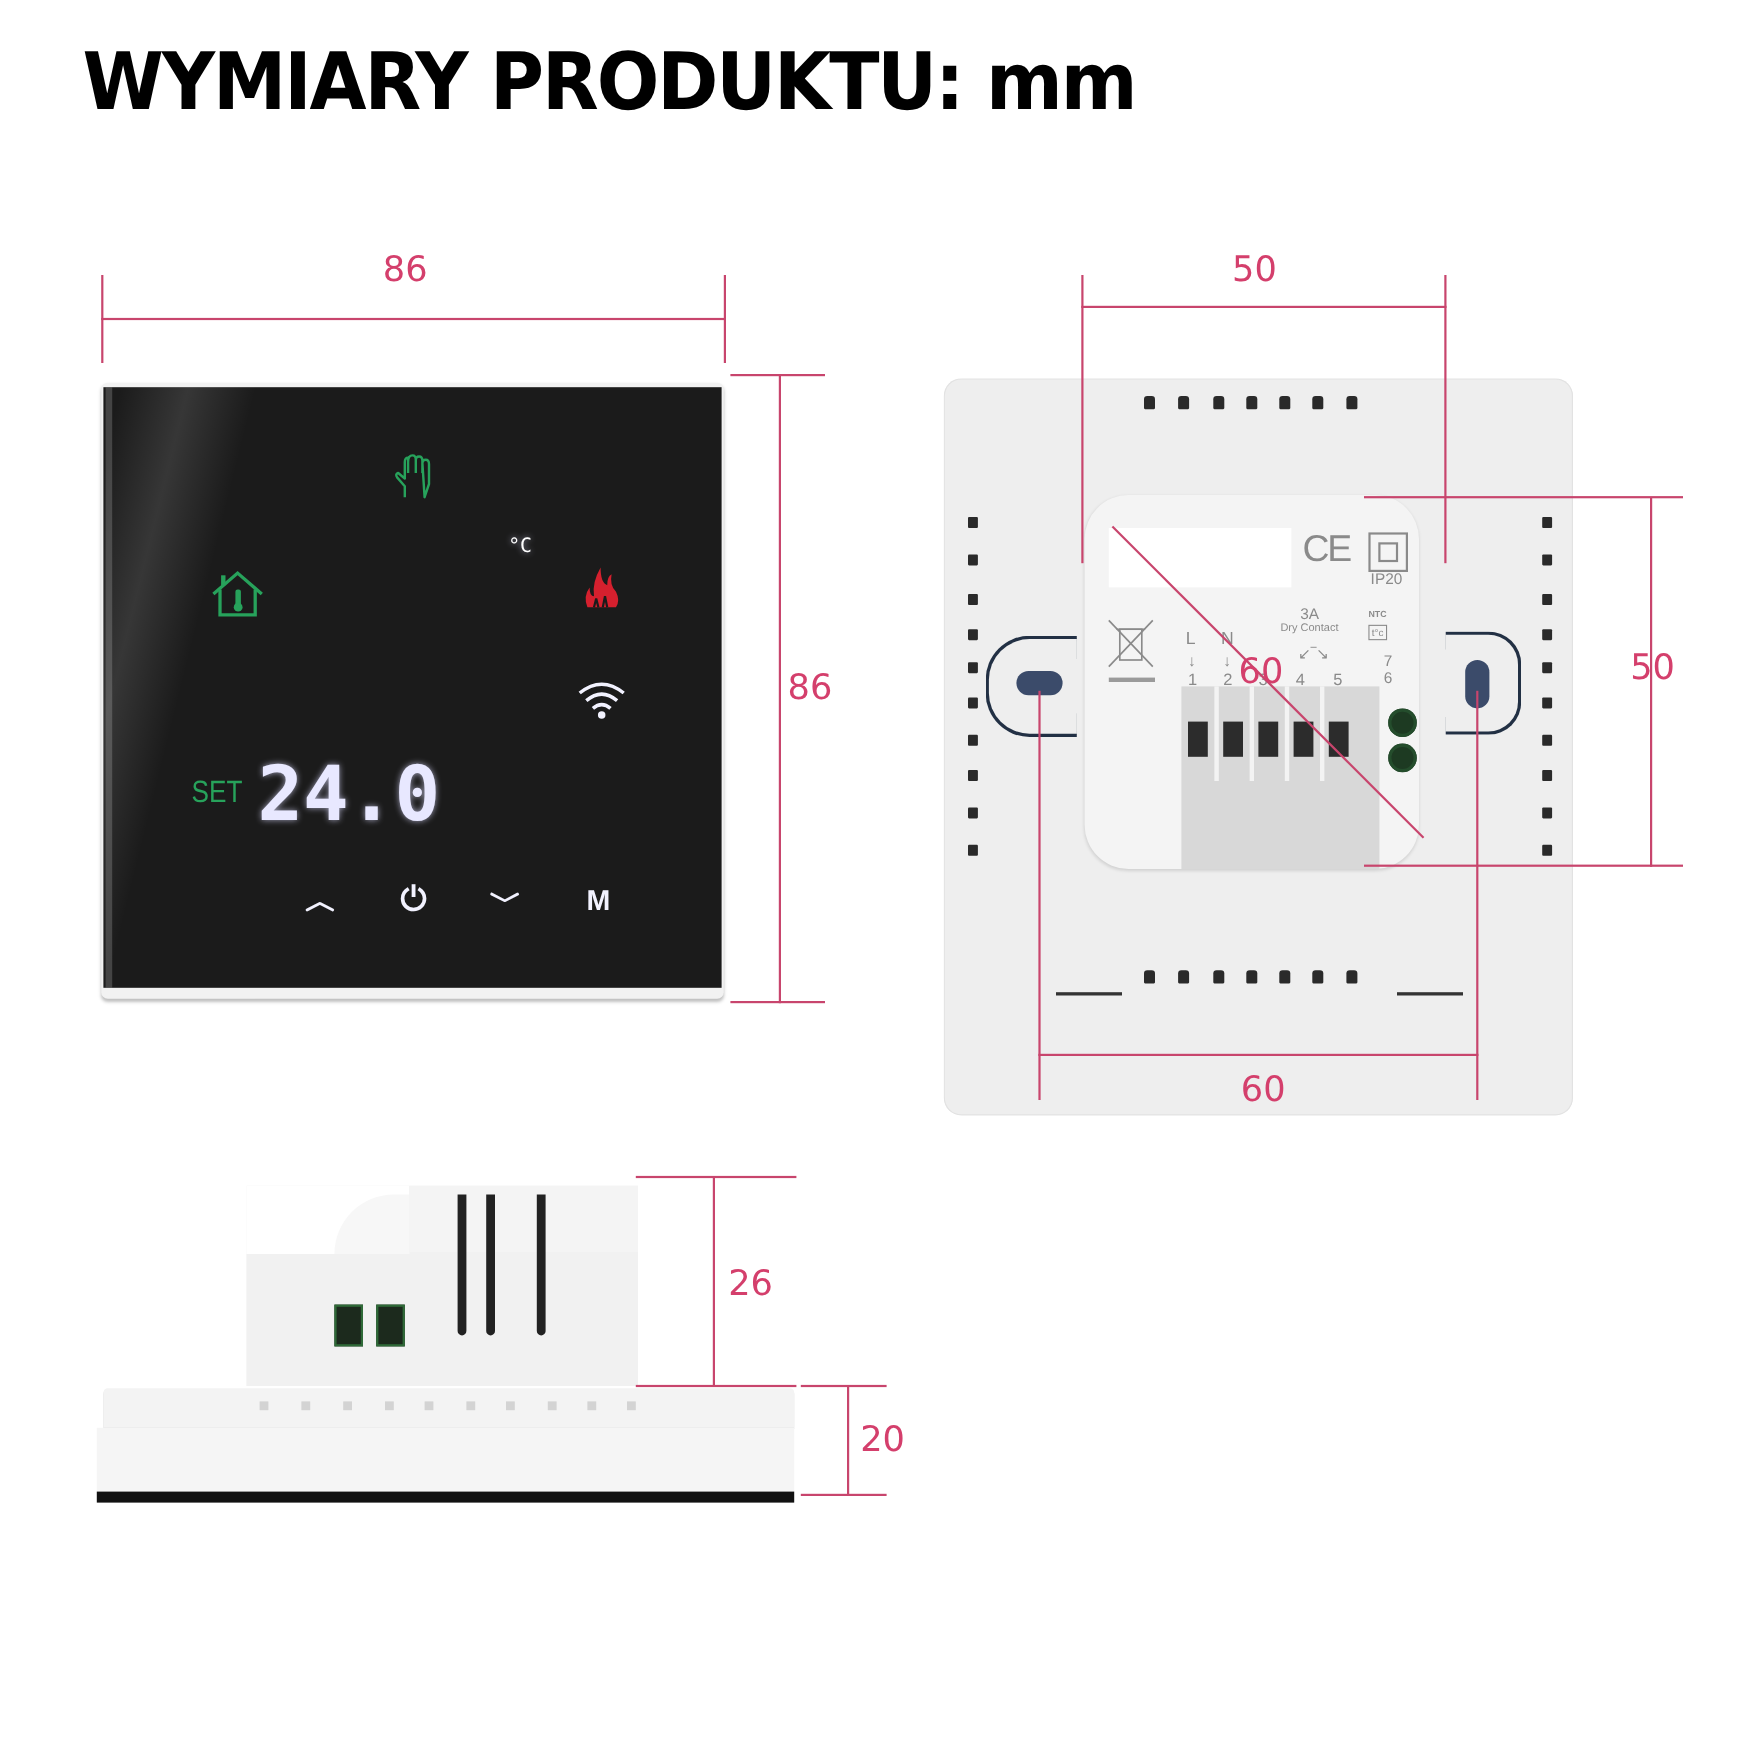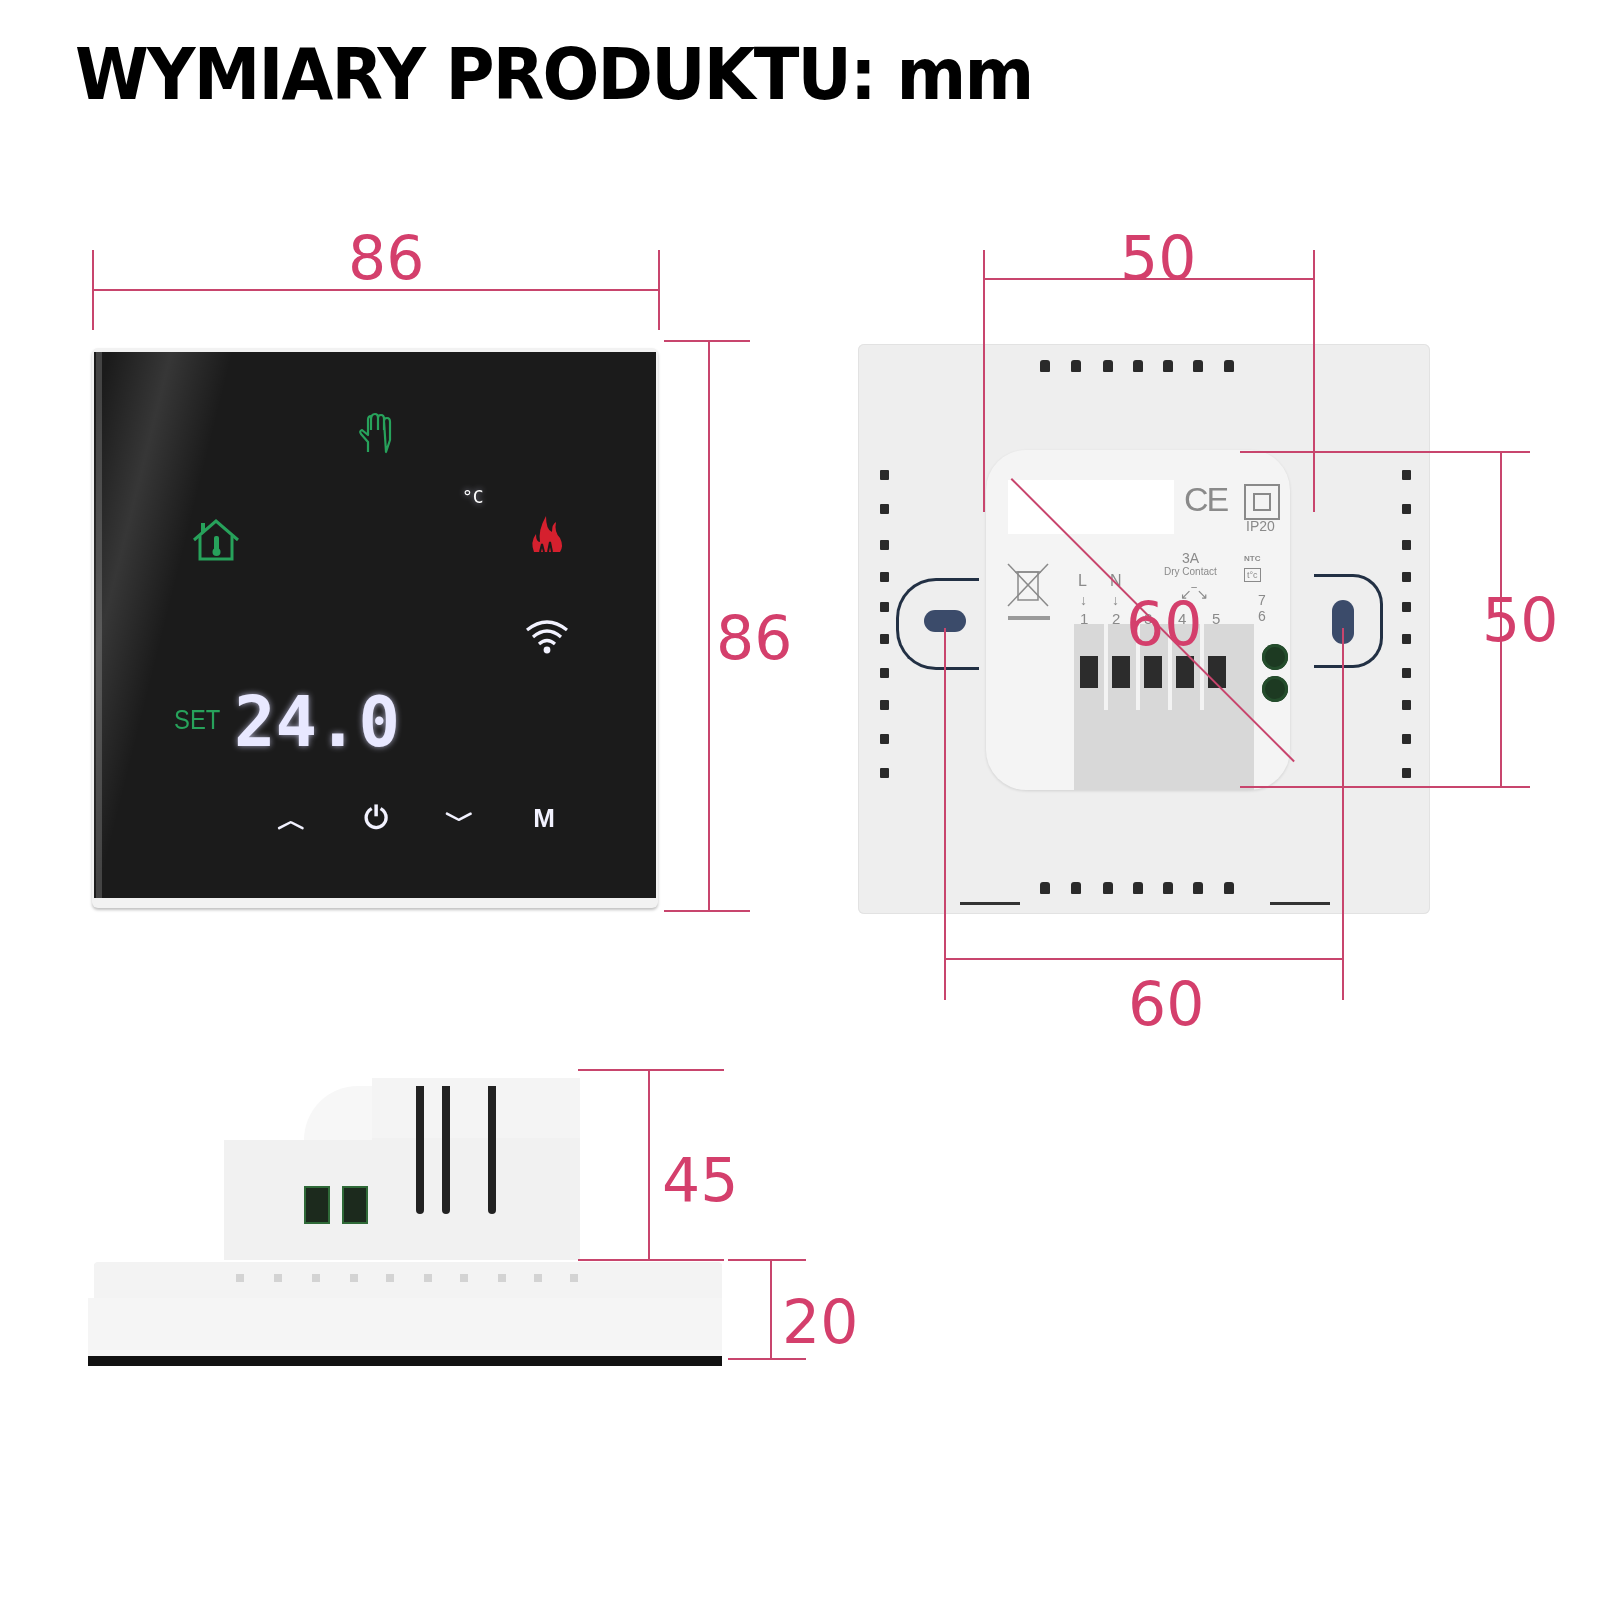--- a/index.html
+++ b/index.html
@@ -1,35 +1,35 @@
 <!DOCTYPE html>
 <html><head>
 <meta charset="utf-8">
 <style>
   html, body { margin:0; padding:0; background:#ffffff; }
   body { width:1600px; height:1600px; position:relative; overflow:hidden; font-family:"DejaVu Sans", sans-serif; }
   .abs { position:absolute; }
   .title { left:75px; top:38px; font-family:"DejaVu Sans", sans-serif; font-weight:bold; font-size:72px; letter-spacing:-2px; color:#000; transform:scaleX(0.93); transform-origin:left top; line-height:1; }
   .dim-line { position:absolute; background:#c8456d; }
-  .dim-label { position:absolute; color:#d43f6c; font-family:"DejaVu Sans", sans-serif; font-size:60px; line-height:1; }
+  .dim-label { position:absolute; color:#d43f6c; font-family:"DejaVu Sans", sans-serif; font-size:32px; line-height:1; }
 
   
   .front { left:92px; top:348px; width:566px; height:560px; background:#f2f2f2; border-radius:6px; box-shadow:0 2px 3px rgba(0,0,0,0.25); }
   .front-glass { position:absolute; left:2px; top:4px; width:562px; height:546px; background:#1b1b1b; overflow:hidden; }
   .reflect1 { position:absolute; left:-60px; top:-40px; width:120px; height:700px; background:linear-gradient(90deg, rgba(255,255,255,0.0), rgba(255,255,255,0.12), rgba(255,255,255,0.0)); transform:rotate(14deg); }
   .reflect2 { position:absolute; left:2px; top:0; width:6px; height:546px; background:rgba(255,255,255,0.18); }
   .seg { position:absolute; color:#e8e8ff; text-shadow:0 0 6px rgba(220,220,255,0.7); font-family:"DejaVu Sans Mono", monospace; }
   .big-temp { left:160px; top:130px; font-size:132px; letter-spacing:2px; font-weight:bold; }
   .set-temp { left:140px; top:330px; font-size:69px; letter-spacing:0px; font-weight:bold; }
   .unit { left:368px; top:134px; font-size:18px; color:#fff; }
   .set-label { left:76px; top:352px; font-size:28px; color:#27a25b; font-family:"Liberation Sans", sans-serif; transform:scaleX(0.85); }
   .btn-icon { position:absolute; color:#f2f2ff; font-size:30px; font-weight:bold; text-align:center; width:40px; height:40px; line-height:40px; }
 
   
-  .back { left:858px; top:344px; width:572px; height:570px; background:#eeeeee; border-radius:6px; box-shadow:inset 0 0 0 1px #e2e2e2; }
+  .back { left:858px; top:344px; width:572px; height:670px; background:#eeeeee; border-radius:16px; box-shadow:inset 0 0 0 1px #e2e2e2; }
   .vent-top { position:absolute; width:10px; height:12px; background:#2a2a2a; border-radius:3px 3px 1px 1px; }
   .vent-side { position:absolute; width:9px; height:10px; background:#2a2a2a; border-radius:1px; }
   .module { position:absolute; left:128px; top:106px; width:304px; height:340px; background:#f4f4f4; border-radius:40px; box-shadow:0 1px 3px rgba(0,0,0,0.12); }
   .label-white { position:absolute; left:22px; top:30px; width:166px; height:54px; background:#ffffff; }
   .ce { position:absolute; left:198px; top:30px; font-size:34px; color:#8a8a8a; font-family:"Liberation Sans", sans-serif; letter-spacing:-2px; }
   .dbl-ins { position:absolute; left:258px; top:34px; width:32px; height:32px; border:2px solid #8a8a8a; }
   .dbl-ins::after { content:""; position:absolute; left:7px; top:7px; width:14px; height:14px; border:2px solid #8a8a8a; }
   .ip { position:absolute; left:260px; top:68px; font-size:14px; color:#8a8a8a; font-family:"Liberation Sans", sans-serif; }
   .small-gray { position:absolute; color:#8a8a8a; font-family:"Liberation Sans", sans-serif; }
   .terminal-block { position:absolute; left:88px; top:174px; width:180px; height:166px; background:#d8d8d8; }
@@ -244,19 +244,19 @@
     <div class="nub" style="left:366px;"></div>
     <div class="nub" style="left:404px;"></div>
     <div class="nub" style="left:440px;"></div>
     <div class="nub" style="left:476px;"></div>
   </div>
   <div class="abs side-base2"></div>
 
   <div class="dim-line" style="left:648px;top:1070px;width:2px;height:190px;"></div>
   <div class="dim-line" style="left:578px;top:1069px;width:146px;height:2px;"></div>
   <div class="dim-line" style="left:578px;top:1259px;width:146px;height:2px;"></div>
-  <div class="dim-label" style="left:662px;top:1150px;">45</div>
+  <div class="dim-label" style="left:662px;top:1150px;">26</div>
 
   <div class="dim-line" style="left:770px;top:1260px;width:2px;height:100px;"></div>
   <div class="dim-line" style="left:728px;top:1259px;width:78px;height:2px;"></div>
   <div class="dim-line" style="left:728px;top:1358px;width:78px;height:2px;"></div>
   <div class="dim-label" style="left:782px;top:1292px;">20</div>
 </div>
 
 </body></html>

